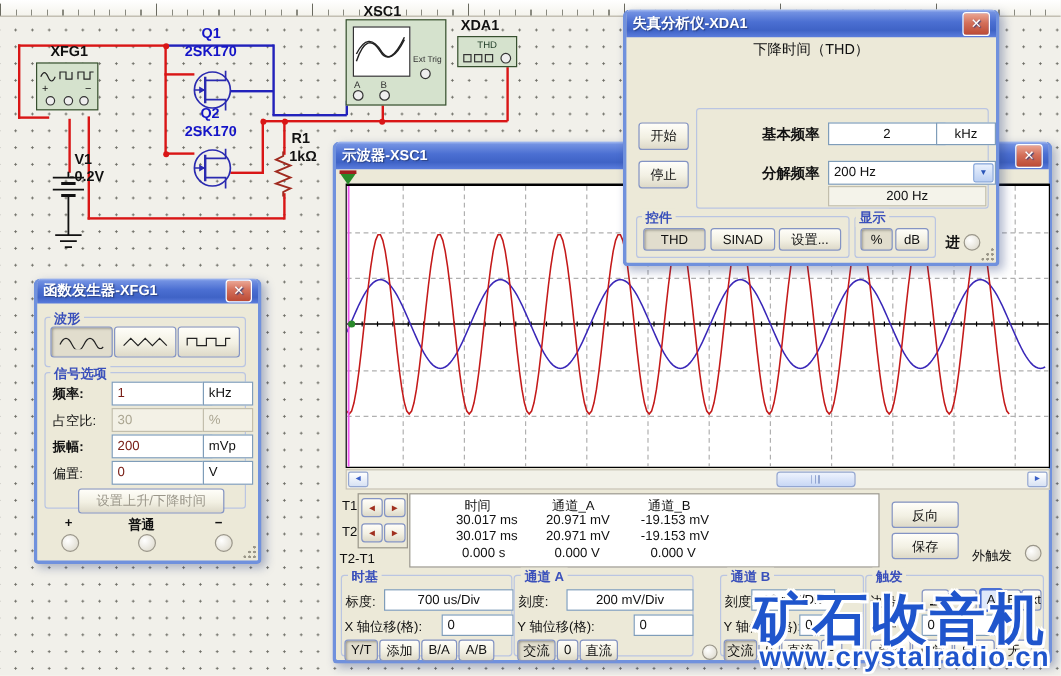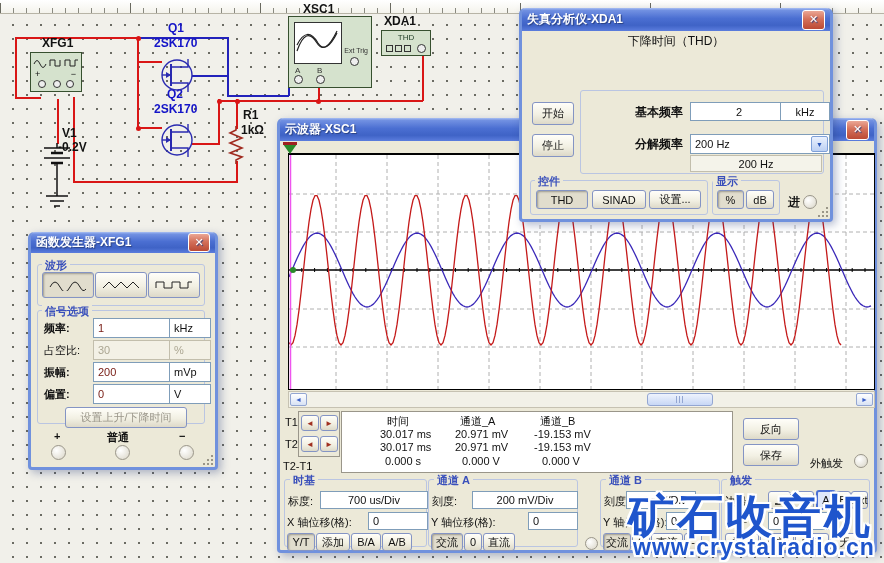--- a/index.html
+++ b/index.html
@@ -556,21 +556,21 @@
       </div>
 
     <div class="lbl" style="left:13px;top:133px;font-weight:bold">振幅:</div>
     <div class="fld" style="left:62px;top:130px;width:74px;height:18px;color:#7a2018">
         <span>200</span>
       </div>
     <div class="fld" style="left:138px;top:130px;width:32px;height:18px">
         <span>mVp</span>
       </div>
 
-    <div class="lbl" style="left:13px;top:155px;font-weight:bold">偏置:</div>
+    <div class="lbl" style="left:13px;top:155px;font-weight:normal">偏置:</div>
     <div class="fld" style="left:62px;top:152px;width:74px;height:18px;color:#7a2018">
         <span>0</span>
       </div>
     <div class="fld" style="left:138px;top:152px;width:32px;height:18px">
         <span>V</span>
       </div>
 
     <div class="btn" style="left:34px;top:175px;width:120px;height:19px;color:#9a968a">
         <span>设置上升/下降时间</span>
       </div>

